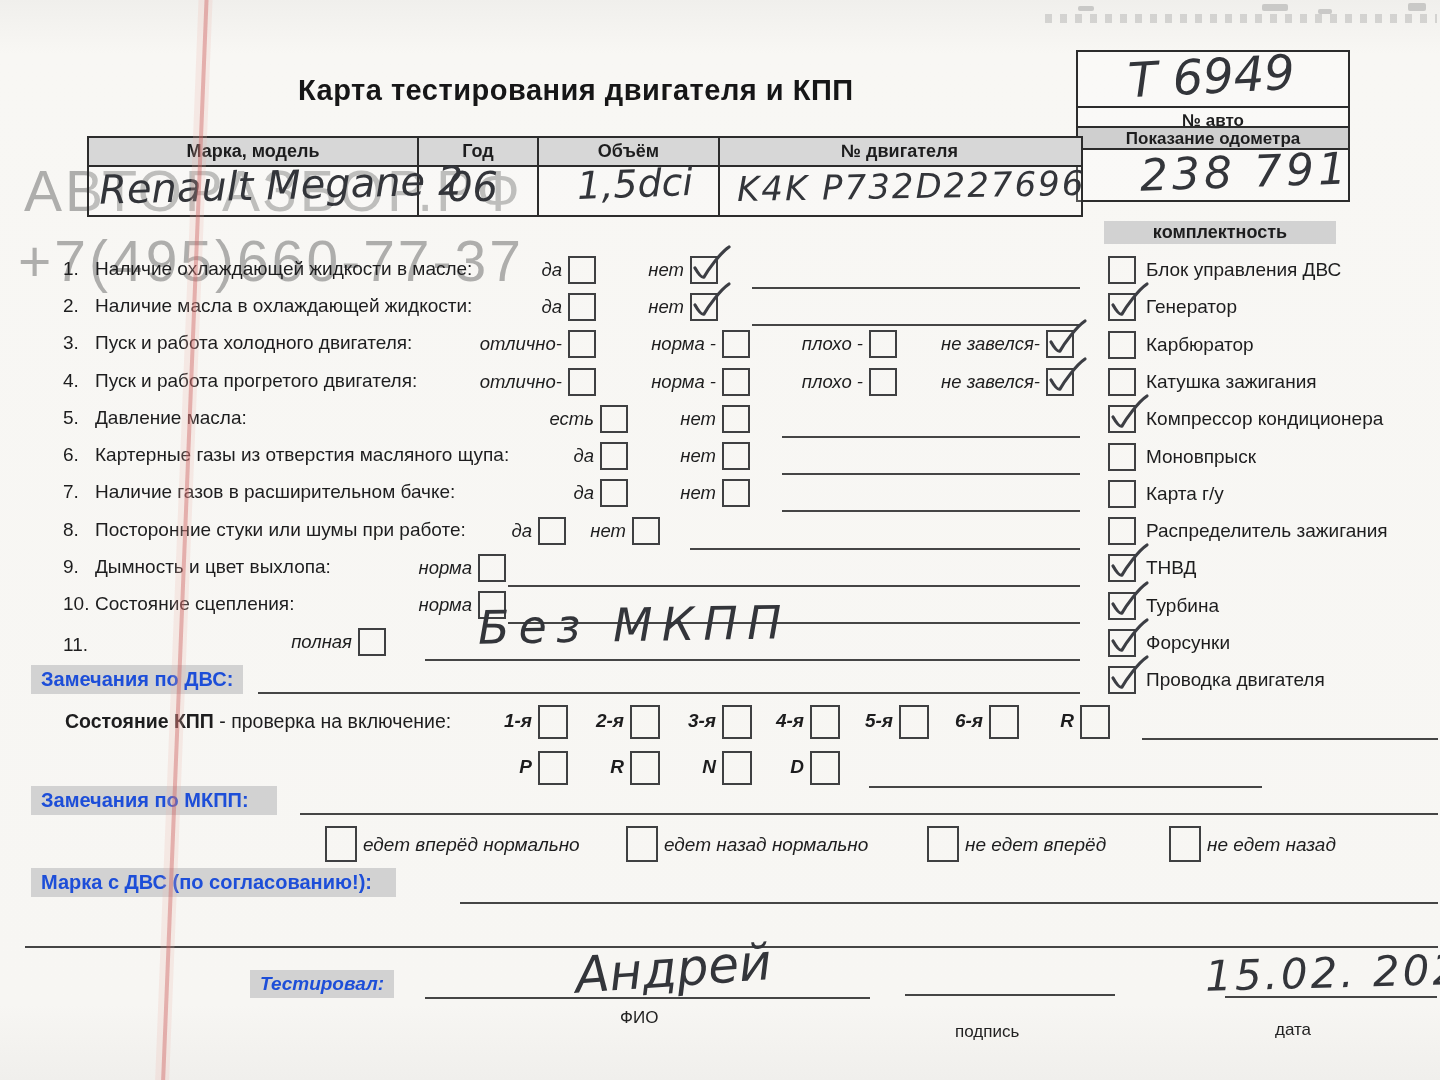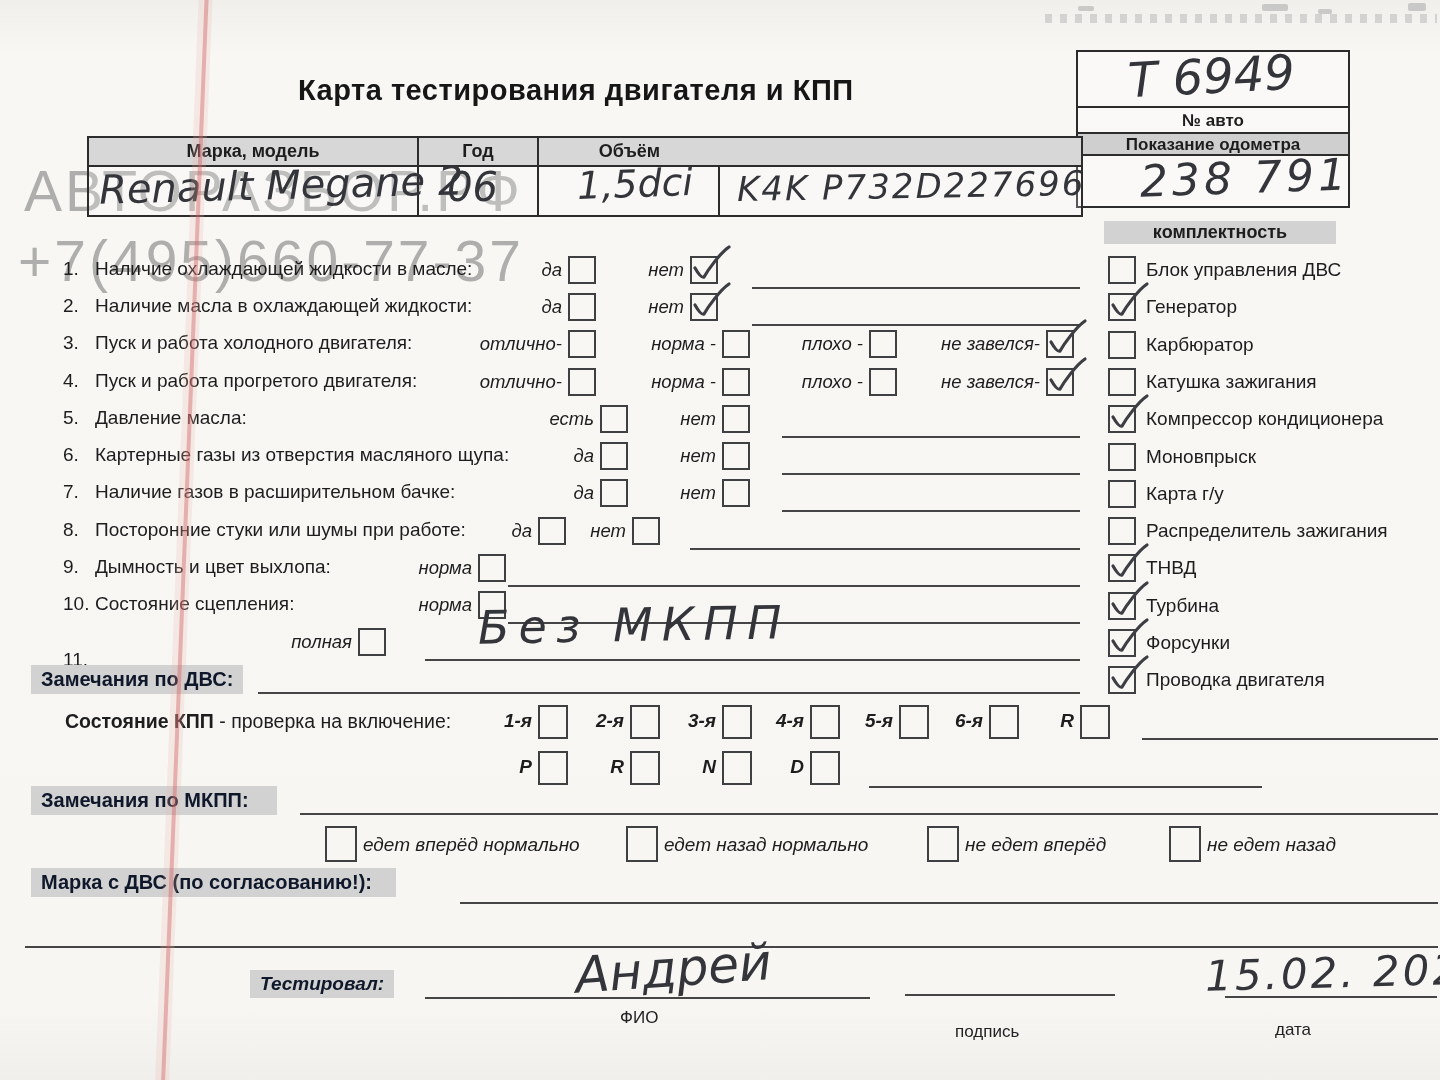--- a/index.html
+++ b/index.html
@@ -19,41 +19,41 @@
           background:rgba(235,183,172,.22);transform:rotate(2.3deg);transform-origin:top left;pointer-events:none}
   .artifact{position:absolute;z-index:1;background:#9a9a9a;opacity:.45;border-radius:2px}
   .streak{position:absolute;z-index:1;left:1045px;top:14px;width:392px;height:9px;opacity:.30;
           background:repeating-linear-gradient(90deg,#8a8a8a 0 7px,transparent 7px 15px)}
   
   #title{position:absolute;z-index:2;left:298px;top:74px;font-size:29px;font-weight:700;letter-spacing:.5px;color:#161617}
   
   #idbox{position:absolute;z-index:2;left:1076px;top:50px;width:270px;border:2.5px solid #2c2c2c;background:rgba(255,255,255,.25)}
   #idbox .row{position:relative;box-sizing:border-box;text-align:center}
   #idbox .r1{height:54px}
-  #idbox .r2{height:26px;border-top:2px solid #2c2c2c;font-weight:700;font-size:17px;line-height:26px}
+  #idbox .r2{height:20px;border-top:2px solid #2c2c2c;font-weight:700;font-size:17px;line-height:26px}
   #idbox .r3{height:22px;border-top:2px solid #2c2c2c;background:#cfcfcf;font-weight:700;font-size:17px;line-height:22px}
   #idbox .r4{height:52px;border-top:2px solid #2c2c2c}
   
   #vtable{position:absolute;z-index:2;left:87px;top:136px;width:992px;border:2.5px solid #2c2c2c;background:rgba(255,255,255,.2)}
   #vtable .hrow{display:flex;height:27px;background:#d7d7d7;border-bottom:2.5px solid #2c2c2c}
   #vtable .vrow{display:flex;height:48px}
   #vtable .cell{box-sizing:border-box;border-right:2.5px solid #2c2c2c;text-align:center;
                 font-weight:700;font-size:18px;line-height:27px;overflow:visible}
   #vtable .cell:last-child{border-right:none}
   .hand{position:absolute;z-index:2;font-family:"DejaVu Sans",sans-serif;font-style:italic;color:#33353a;white-space:nowrap}
   
   .num,.lbl{position:absolute;z-index:2;font-size:19px;white-space:nowrap}
   .opt{position:absolute;z-index:2;width:166px;text-align:right;font-style:italic;font-size:18.5px;white-space:nowrap}
   .cb{position:absolute;z-index:2;width:28px;height:28px;border:2.5px solid #3f4042;box-sizing:border-box}
   .cb.big{width:30px;height:34px}
   .cb.tall{width:32px;height:36px}
   .check{position:absolute;left:-4px;top:-14px;width:44px;height:42px;overflow:visible}
   .fline{position:absolute;z-index:2;height:2.2px;background:#454545}
   .eqlbl{position:absolute;z-index:2;font-size:19px;white-space:nowrap}
-  .shlabel{position:absolute;z-index:2;background:#d2d2d2;color:#0f172a;font-weight:700;font-size:20px;
+  .shlabel{position:absolute;z-index:2;background:#d2d2d2;color:#1d4ed8;font-weight:700;font-size:20px;
            padding:3px 10px;white-space:nowrap}
   #equip-header{position:absolute;z-index:2;left:1104px;top:221px;width:232px;background:#d2d2d2;
            font-weight:700;font-size:18px;text-align:center;padding:1px 0}
   .gear{position:absolute;z-index:2;width:78px;text-align:right;font-style:italic;font-weight:700;font-size:19px;white-space:nowrap}
   .rowlbl{position:absolute;z-index:2;font-size:19.5px;white-space:nowrap}
   .rowlbl b{font-weight:700}
   .aklbl{position:absolute;z-index:2;font-style:italic;font-size:19px;white-space:nowrap}
   .caption{position:absolute;z-index:2;font-size:17px;color:#222;white-space:nowrap}
   #tested-label{font-style:italic;font-size:19px}
 </style>
@@ -85,20 +85,21 @@
     <div class="row r4">
       <span class="hand" style="left:62px;top:-4px;font-size:44px;letter-spacing:4px;transform:rotate(-2deg)">238 791</span>
     </div>
   </div>
 
   <div id="vtable">
       <div class="hrow">
         <div class="cell" style="width: 330px;">Марка, модель</div>
         <div class="cell" style="width: 120px;">Год</div>
         <div class="cell" style="width: 181px;">Объём</div>
+        <div class="cell" style="width: 359px;">№ двигателя</div>
       </div>
       <div class="vrow">
         <div class="cell" style="width: 330px;"></div>
         <div class="cell" style="width: 120px;"></div>
         <div class="cell" style="width: 181px;"></div>
         <div class="cell" style="width: 359px;"></div>
       </div>
       <div class="hand" style="left: 10px; top: 24px; font-size: 40px; transform: rotate(-1.5deg);">Renault Megane 2</div>
       <div class="hand" style="left: 358px; top: 26px; font-size: 40px;">06</div>
       <div class="hand" style="left: 488px; top: 24px; font-size: 38px; transform: rotate(-2deg);">1,5dci</div>
@@ -239,21 +240,21 @@
       <div class="num" style="left: 63px; top: 556px;">9.</div>
       <div class="lbl" style="left: 95px; top: 556px;">Дымность и цвет выхлопа:</div>
       <div class="opt" style="left: 306px; top: 557px;">норма</div>
       <div class="cb" style="left: 478px; top: 554px;"></div>
       <div class="fline" style="left: 508px; top: 585px; width: 572px;"></div>
       <div class="num" style="left: 63px; top: 593px;">10.</div>
       <div class="lbl" style="left: 95px; top: 593px;">Состояние сцепления:</div>
       <div class="opt" style="left: 306px; top: 594px;">норма</div>
       <div class="cb" style="left: 478px; top: 591px;"></div>
       <div class="fline" style="left: 508px; top: 622px; width: 572px;"></div>
-      <div class="num" style="left: 63px; top: 649px;">11.</div>
+      <div class="num" style="left: 63px; top: 634px;">11.</div>
       <div class="lbl" style="left: 95px; top: 616px; margin-top: 47px;">Комплектность :</div>
       <div class="opt" style="left: 186px; top: 631px;">полная</div>
       <div class="cb" style="left: 358px; top: 628px;"></div>
       <div class="fline" style="left: 425px; top: 659px; width: 655px;"></div>
       <div class="hand" style="left: 478px; top: 598px; font-size: 46px; letter-spacing: 9px; transform: rotate(-1deg);">Без  МКПП</div>
     </div>
 
   <div class="shlabel" style="left:31px;top:665px">Замечания по ДВС:</div>
   <div class="fline" style="left:258px;top:692px;width:822px"></div>
 

